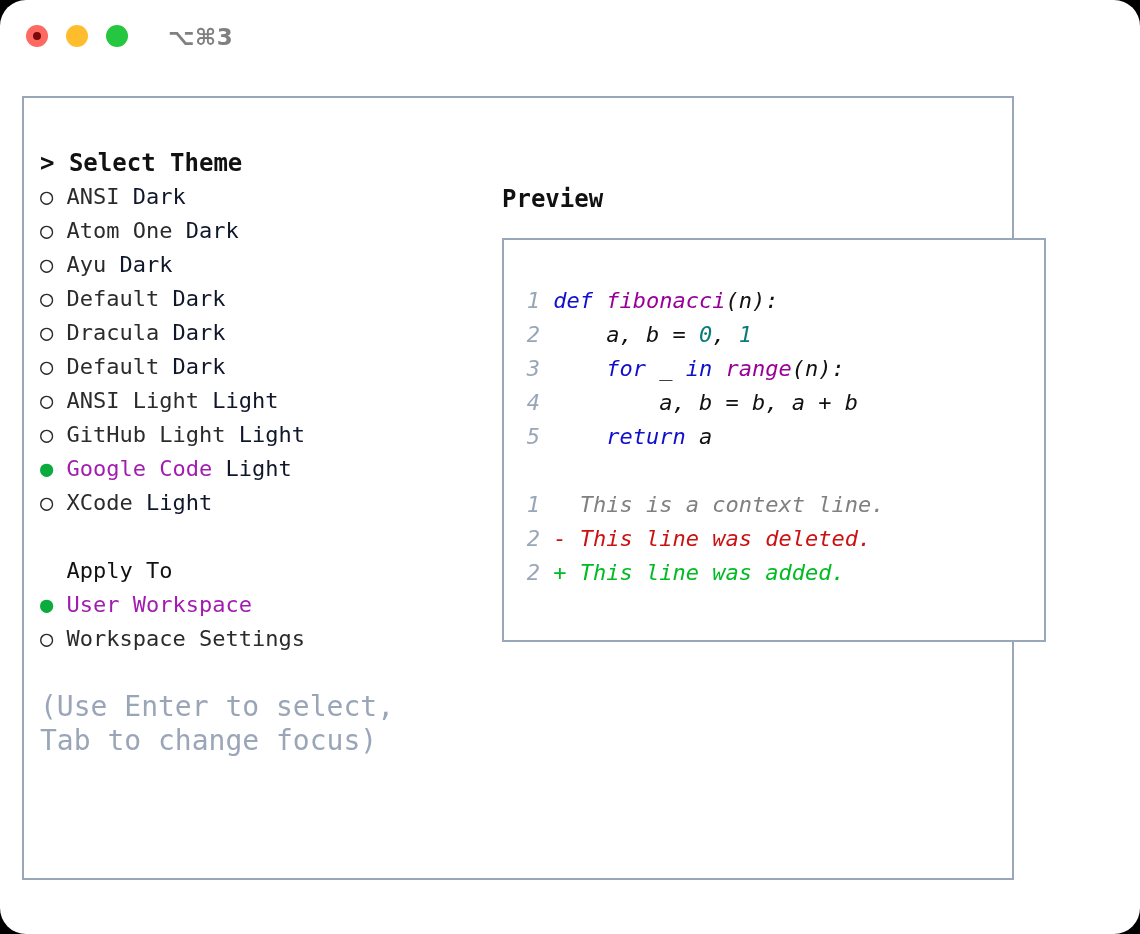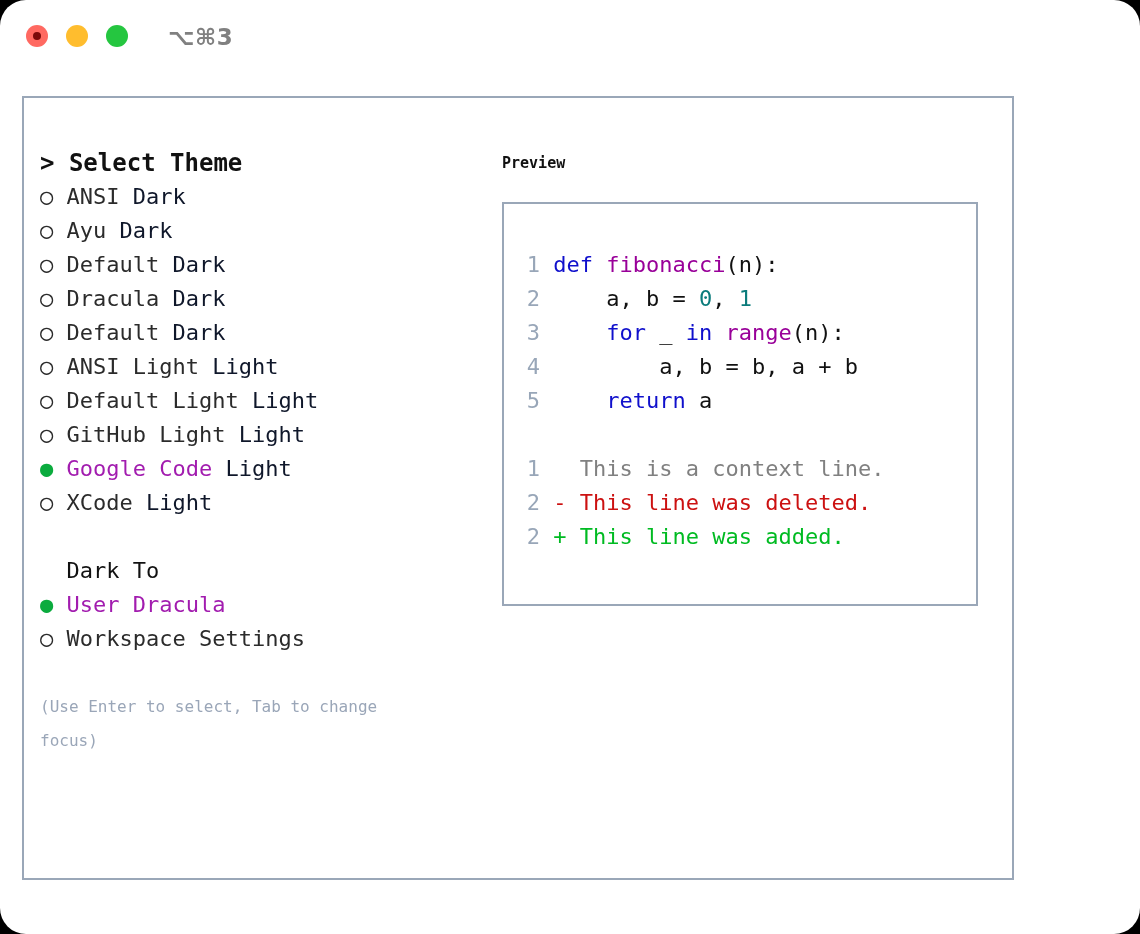--- a/index.html
+++ b/index.html
@@ -117,48 +117,50 @@
   }
   #applyto-header {
     font-size: 22px;
     line-height: 34px;
     color: #111111;
     white-space: pre;
   }
 
   #hint {
     margin-top: 34px;
-    font-size: 16px;
+    font-size: 28px;
     line-height: 34px;
     color: #9aa6b8;
     white-space: pre-wrap;
     width: 400px;
   }
 
   
   #right-col {
     position: absolute;
     left: 478px;
     top: 48px;
     width: 490px;
   }
   #preview-title {
-    font-size: 15px;
+    font-size: 24px;
     font-weight: bold;
     color: #111111;
     line-height: 34px;
+    margin-top: 36px;
   }
   #preview-box {
     margin-top: 22px;
-    width: 476px;
+    width: 544px;
     height: 404px;
     border: 2px solid #9aa7b8;
     box-sizing: border-box;
     background: #ffffff;
     padding: 44px 0 0 12px;
+    font-style: italic;
   }
   .code-line {
     font-size: 22px;
     line-height: 34px;
     white-space: pre;
     color: #111111;
   }
   .lnum {
     display: inline-block;
     width: 24px;
@@ -193,35 +195,35 @@
   </div>
 
   <div id="card">
 
     <div id="left-col">
 
       <div id="theme-header">&gt; Select Theme</div>
 
       <div id="theme-list">
           <div class="opt-row"><span class="bullet">○</span><span class="opt-name"> ANSI</span><span class="opt-badge"> Dark</span></div>
+          <div class="opt-row"><span class="bullet">○</span><span class="opt-name"> Atom One</span><span class="opt-badge"> Dark</span></div>
           <div class="opt-row"><span class="bullet">○</span><span class="opt-name"> Ayu</span><span class="opt-badge"> Dark</span></div>
           <div class="opt-row"><span class="bullet">○</span><span class="opt-name"> Default</span><span class="opt-badge"> Dark</span></div>
           <div class="opt-row"><span class="bullet">○</span><span class="opt-name"> Dracula</span><span class="opt-badge"> Dark</span></div>
           <div class="opt-row"><span class="bullet">○</span><span class="opt-name"> Default</span><span class="opt-badge"> Dark</span></div>
           <div class="opt-row"><span class="bullet">○</span><span class="opt-name"> ANSI Light</span><span class="opt-badge"> Light</span></div>
-          <div class="opt-row"><span class="bullet">○</span><span class="opt-name"> Default Light</span><span class="opt-badge"> Light</span></div>
           <div class="opt-row"><span class="bullet">○</span><span class="opt-name"> GitHub Light</span><span class="opt-badge"> Light</span></div>
           <div class="opt-row"><span class="bullet sel">●</span><span class="opt-name sel"> Google Code</span><span class="opt-badge"> Light</span></div>
           <div class="opt-row"><span class="bullet">○</span><span class="opt-name"> XCode</span><span class="opt-badge"> Light</span></div>
         </div>
 
       <div id="applyto-wrap">
-        <div id="applyto-header">  Dark To</div>
+        <div id="applyto-header">  Apply To</div>
         <div id="applyto-list">
-            <div class="opt-row"><span class="bullet sel">●</span><span class="opt-name sel"> User Dracula</span></div>
+            <div class="opt-row"><span class="bullet sel">●</span><span class="opt-name sel"> User Workspace</span></div>
             <div class="opt-row"><span class="bullet">○</span><span class="opt-name"> Workspace Settings</span></div>
           </div>
       </div>
 
       <div id="hint">(Use Enter to select, Tab to change focus)</div>
     </div>
 
     <div id="right-col">
       <div id="preview-title">Preview</div>
 

